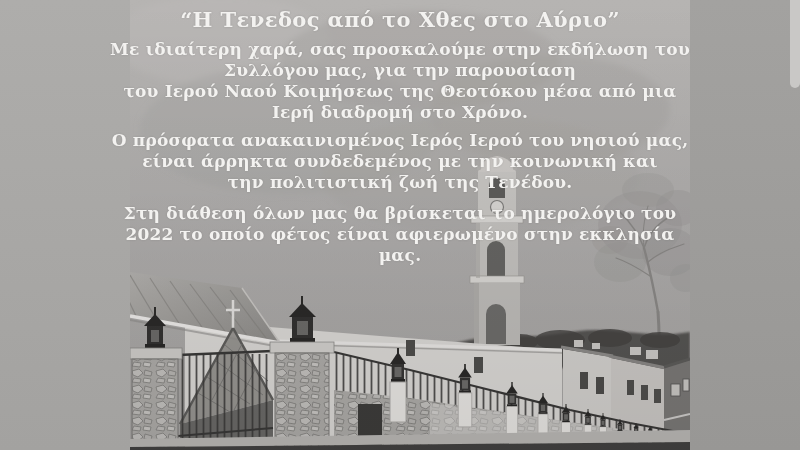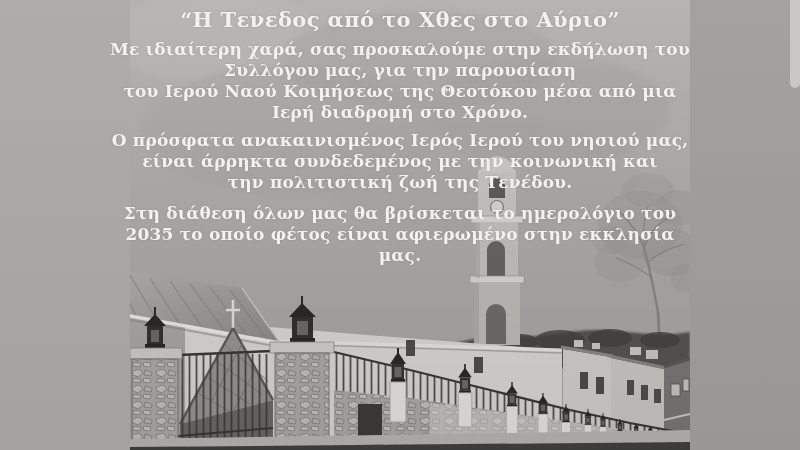--- a/index.html
+++ b/index.html
@@ -270,17 +270,17 @@
   <div class="overlay">
     <div class="title">“Η Τενεδος από το Χθες στο Αύριο”</div>
     <p class="para p1">Με ιδιαίτερη χαρά, σας προσκαλούμε στην εκδήλωση του
 Συλλόγου μας, για την παρουσίαση
 του Ιερού Ναού Κοιμήσεως της Θεοτόκου μέσα από μια
 Ιερή διαδρομή στο Χρόνο.</p>
     <p class="para p2">Ο πρόσφατα ανακαινισμένος Ιερός Ιερού του νησιού μας,
 είναι άρρηκτα συνδεδεμένος με την κοινωνική και
 την πολιτιστική ζωή της Τενέδου.</p>
     <p class="para p3">Στη διάθεση όλων μας θα βρίσκεται το ημερολόγιο του
-2035 το οποίο φέτος είναι αφιερωμένο στην εκκλησία
+2022 το οποίο φέτος είναι αφιερωμένο στην εκκλησία
 μας.</p>
   </div>
 
 </div>
 
 </body></html>

